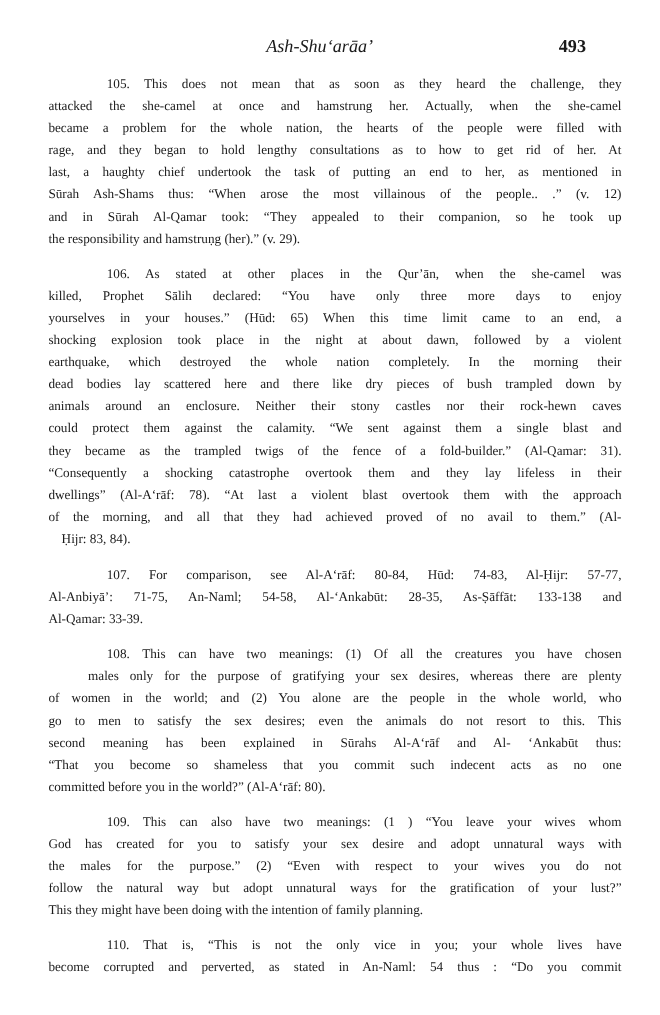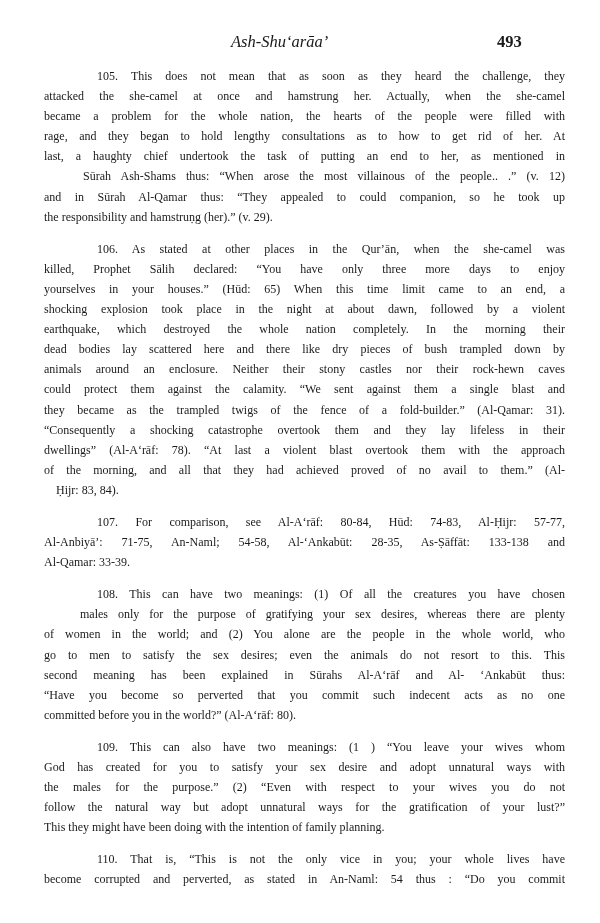--- a/index.html
+++ b/index.html
@@ -1,18 +1,18 @@
 <!DOCTYPE html>
 <html><head>
 <meta charset="utf-8">
 <style>
   html, body { margin: 0; padding: 0; background: #ffffff; }
   body { width: 600px; height: 923px; position: relative; overflow: hidden;
          font-family: "Liberation Serif", serif; color: #1a1a1a; }
-  .header { position: absolute; top: 32px; left: 3px; width: 500px; height: 24px; }
+  .header { position: absolute; top: 32px; left: 14px; width: 500px; height: 24px; }
   .running-title { position: absolute; left: 228px; top: 0; font-style: italic; font-size: 16.5px; }
   .page-number { position: absolute; left: 494px; top: 0; font-size: 16.5px; font-weight: bold; }
   .body-text { position: absolute; top: 66px; left: 44px; width: 521px; }
   .para { margin: 0 0 12px 0; font-size: 12px; line-height: 20.1px; text-align: justify;
           text-indent: 53px; }
   .para .line { display: block; text-align: justify; text-align-last: justify; white-space: nowrap; }
   .para .line.last { text-align-last: left; }
 </style>
 </head>
 <body>
@@ -22,22 +22,22 @@
   <span class="page-number">493</span>
 </div>
 
 <div class="body-text">
   <div class="para" style="text-indent: 0px;">
     <span class="line" style="padding-left: 53px; white-space: normal; height: 20.1px; overflow: visible;">105. This does not mean that as soon as they heard the challenge, they</span>
     <span class="line" style="white-space: normal; height: 20.1px; overflow: visible;">attacked the she-camel at once and hamstrung her. Actually, when the she-camel</span>
     <span class="line" style="white-space: normal; height: 20.1px; overflow: visible;">became a problem for the whole nation, the hearts of the people were filled with</span>
     <span class="line" style="white-space: normal; height: 20.1px; overflow: visible;">rage, and they began to hold lengthy consultations as to how to get rid of her. At</span>
     <span class="line" style="white-space: normal; height: 20.1px; overflow: visible;">last, a haughty chief undertook the task of putting an end to her, as mentioned in</span>
-    <span class="line" style="white-space: normal; height: 20.1px; overflow: visible; margin-left: 39px;">Sūrah Ash-Shams thus: “When arose the most villainous of the people.. .” (v. 12)</span>
-    <span class="line" style="white-space: normal; height: 20.1px; overflow: visible;">and in Sūrah Al-Qamar thus: “They appealed to could companion, so he took up</span>
+    <span class="line" style="white-space: normal; height: 20.1px; overflow: visible;">Sūrah Ash-Shams thus: “When arose the most villainous of the people.. .” (v. 12)</span>
+    <span class="line" style="white-space: normal; height: 20.1px; overflow: visible;">and in Sūrah Al-Qamar took: “They appealed to their companion, so he took up</span>
     <span class="line last" style="white-space: normal; height: 20.1px; overflow: visible;">the responsibility and hamstruṇg (her).” (v. 29).</span>
   </div>
 
   <div class="para" style="text-indent: 0px;">
     <span class="line" style="padding-left: 53px; white-space: normal; height: 20.1px; overflow: visible;">106. As stated at other places in the Qur’ān, when the she-camel was</span>
     <span class="line" style="white-space: normal; height: 20.1px; overflow: visible;">killed, Prophet Sālih declared: “You have only three more days to enjoy</span>
     <span class="line" style="white-space: normal; height: 20.1px; overflow: visible;">yourselves in your houses.” (Hūd: 65) When this time limit came to an end, a</span>
     <span class="line" style="white-space: normal; height: 20.1px; overflow: visible;">shocking explosion took place in the night at about dawn, followed by a violent</span>
     <span class="line" style="white-space: normal; height: 20.1px; overflow: visible;">earthquake, which destroyed the whole nation completely. In the morning their</span>
     <span class="line" style="white-space: normal; height: 20.1px; overflow: visible;">dead bodies lay scattered here and there like dry pieces of bush trampled down by</span>
@@ -55,21 +55,21 @@
     <span class="line" style="white-space: normal; height: 20.1px; overflow: visible;">Al-Anbiyā’: 71-75, An-Naml; 54-58, Al-‘Ankabūt: 28-35, As-Ṣāffāt: 133-138 and</span>
     <span class="line last" style="white-space: normal; height: 20.1px; overflow: visible;">Al-Qamar: 33-39.</span>
   </div>
 
   <div class="para" style="text-indent: 0px;">
     <span class="line" style="padding-left: 53px; white-space: normal; height: 20.1px; overflow: visible;">108. This can have two meanings: (1) Of all the creatures you have chosen</span>
     <span class="line" style="white-space: normal; height: 20.1px; overflow: visible; margin-left: 36px;">males only for the purpose of gratifying your sex desires, whereas there are plenty</span>
     <span class="line" style="white-space: normal; height: 20.1px; overflow: visible;">of women in the world; and (2) You alone are the people in the whole world, who</span>
     <span class="line" style="white-space: normal; height: 20.1px; overflow: visible;">go to men to satisfy the sex desires; even the animals do not resort to this. This</span>
     <span class="line" style="white-space: normal; height: 20.1px; overflow: visible;">second meaning has been explained in Sūrahs Al-A‘rāf and Al- ‘Ankabūt thus:</span>
-    <span class="line" style="white-space: normal; height: 20.1px; overflow: visible;">“Have you become so perverted that you commit such indecent acts as no one</span>
+    <span class="line" style="white-space: normal; height: 20.1px; overflow: visible;">“That you become so shameless that you commit such indecent acts as no one</span>
     <span class="line last" style="white-space: normal; height: 20.1px; overflow: visible;">committed before you in the world?” (Al-A‘rāf: 80).</span>
   </div>
 
   <div class="para" style="text-indent: 0px;">
     <span class="line" style="padding-left: 53px; white-space: normal; height: 20.1px; overflow: visible;">109. This can also have two meanings: (1 ) “You leave your wives whom</span>
     <span class="line" style="white-space: normal; height: 20.1px; overflow: visible;">God has created for you to satisfy your sex desire and adopt unnatural ways with</span>
     <span class="line" style="white-space: normal; height: 20.1px; overflow: visible;">the males for the purpose.” (2) “Even with respect to your wives you do not</span>
     <span class="line" style="white-space: normal; height: 20.1px; overflow: visible;">follow the natural way but adopt unnatural ways for the gratification of your lust?”</span>
     <span class="line last" style="white-space: normal; height: 20.1px; overflow: visible;">This they might have been doing with the intention of family planning.</span>
   </div>

